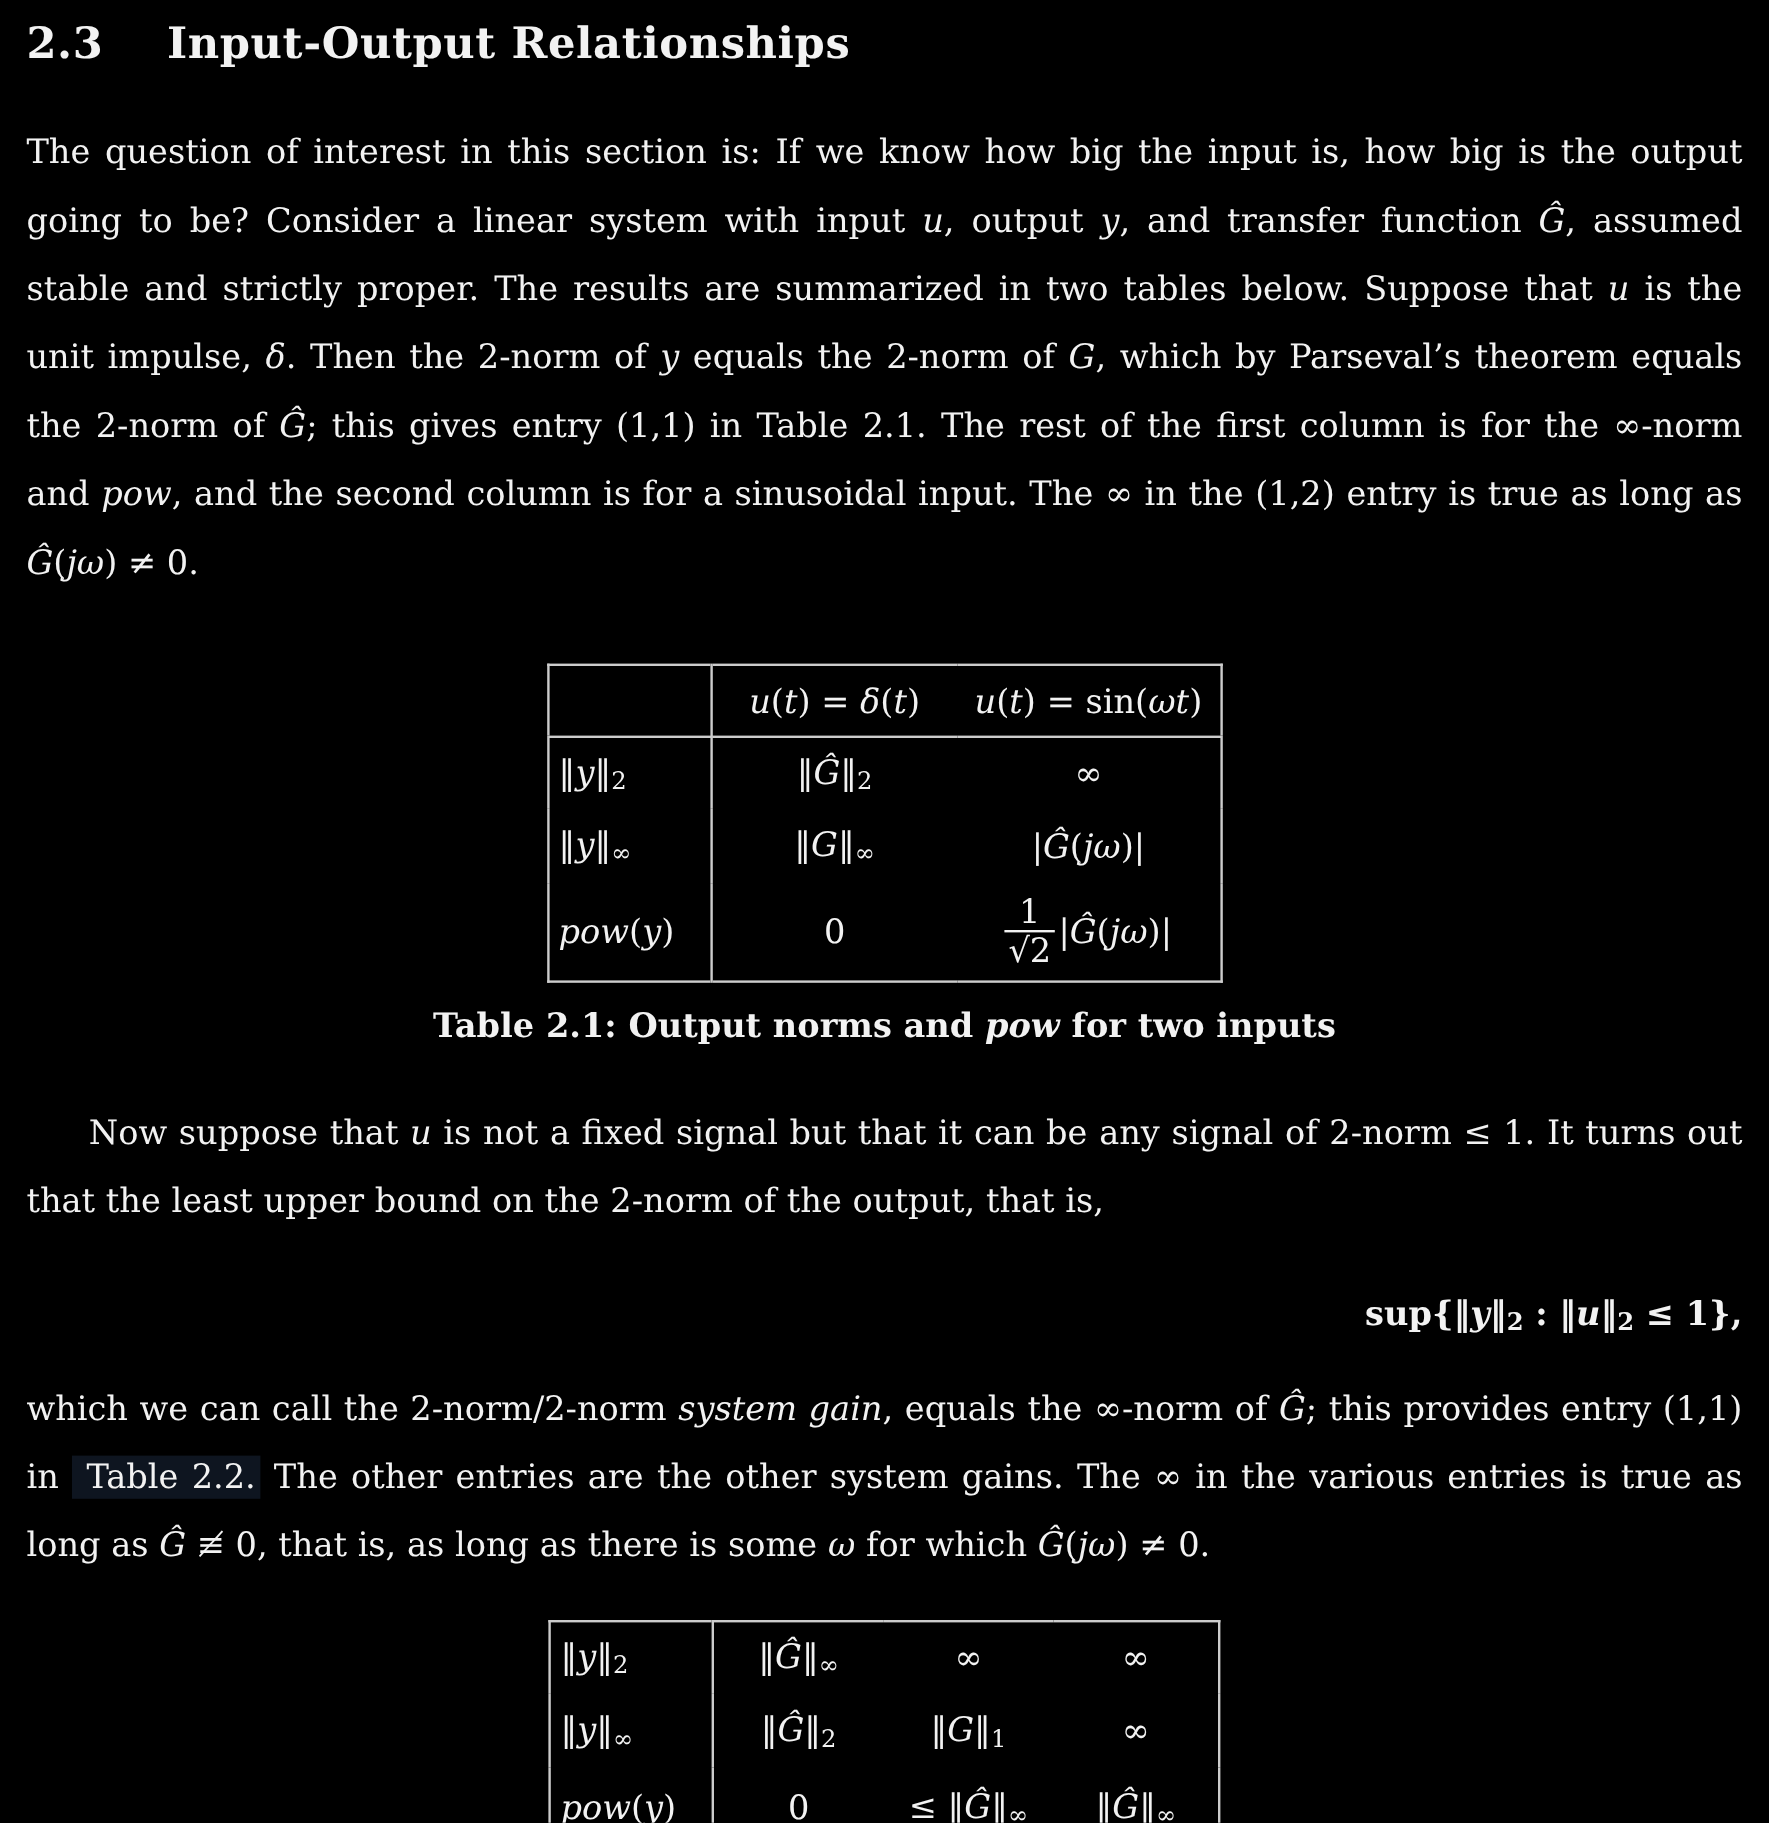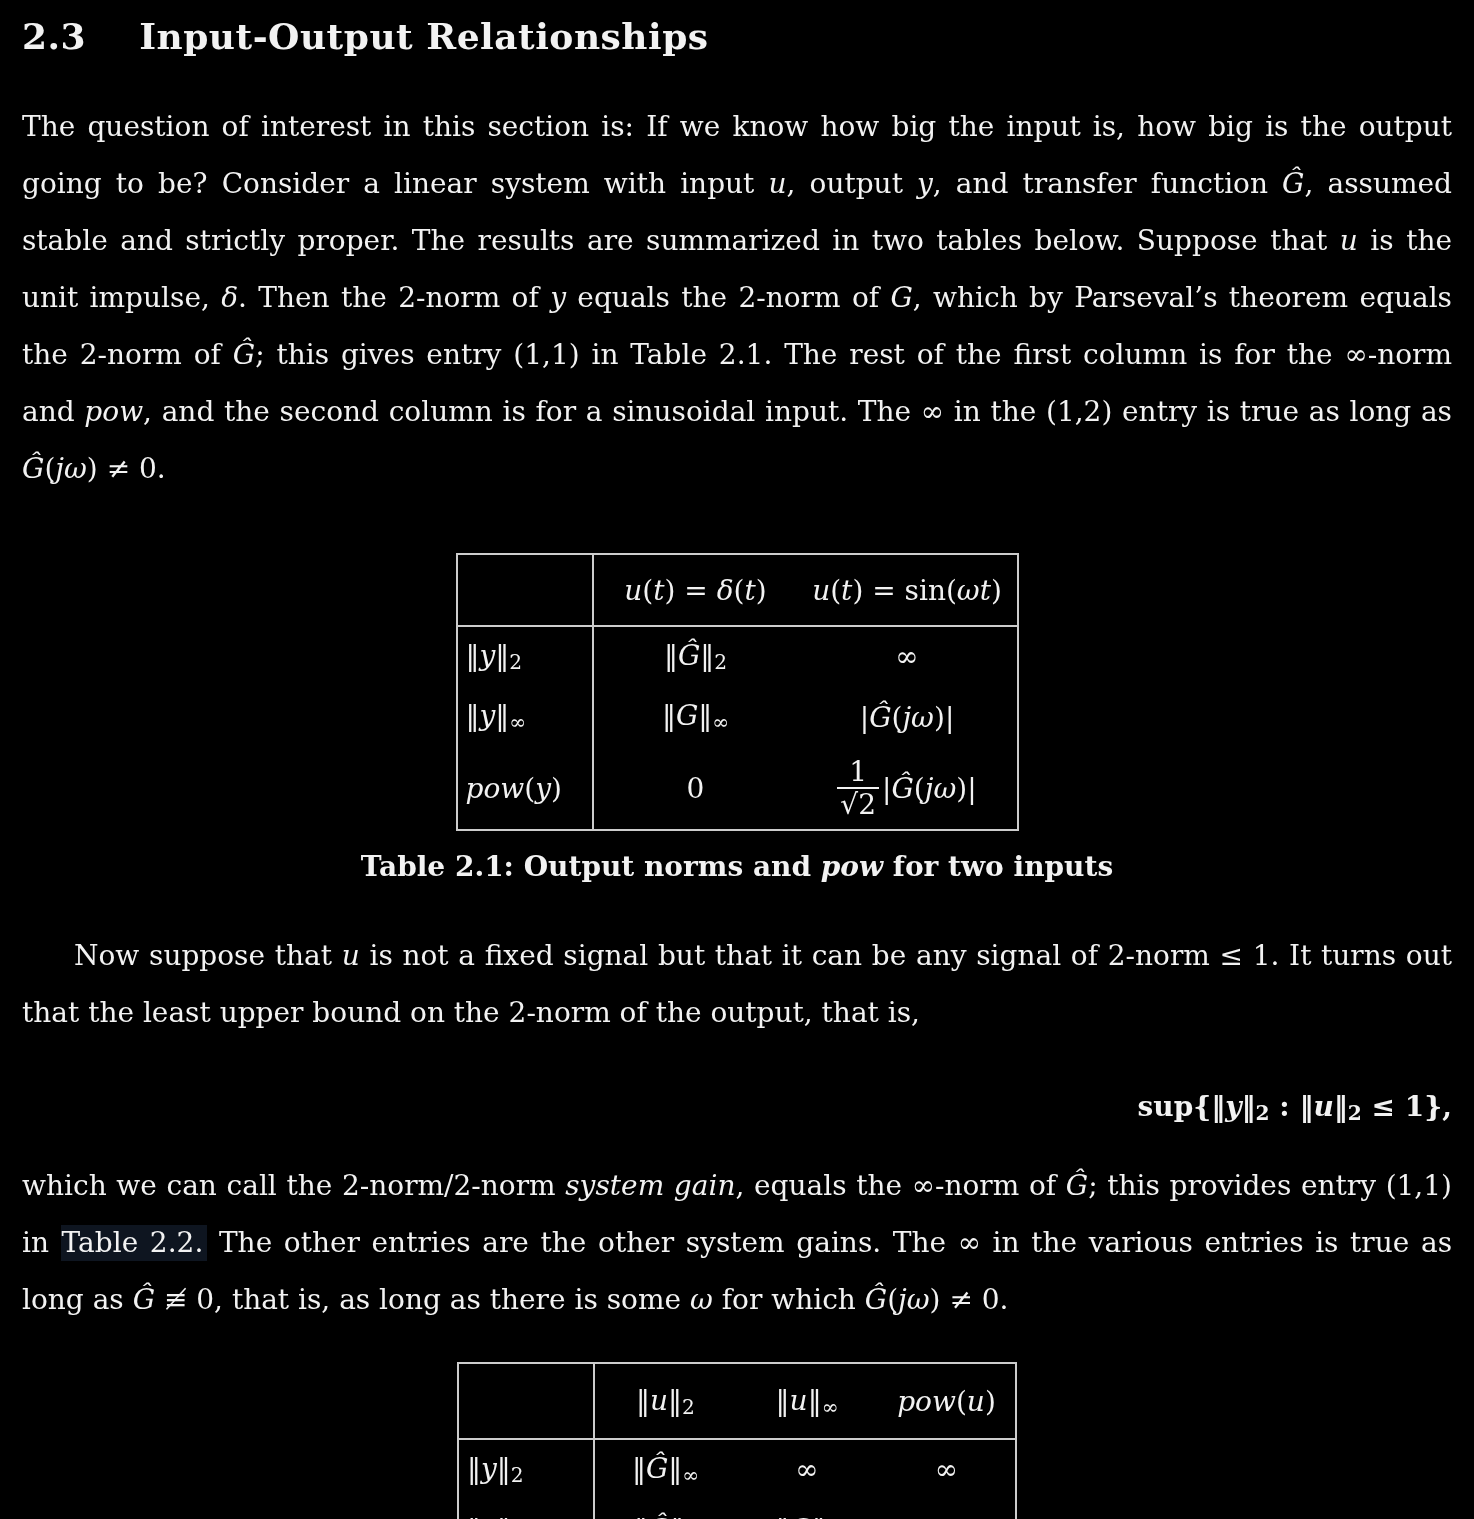--- a/index.html
+++ b/index.html
@@ -39,21 +39,21 @@
     font-weight:bold;
   }
   .it{font-style:italic;}
   .msub{
     font-size:0.72em;
     vertical-align:-0.22em;
     font-style:normal;
   }
   .hl{
     background:var(--linkbg);
-    padding:1px 4px 2px 1px;
+    padding:1px 4px 2px 12px;
   }
   table.mtable{
     border-collapse:collapse;
     border:2px solid var(--tborder);
     margin:0 auto;
   }
   table.t1{margin-top:56px;}
   table.t2{margin-top:34px;}
   .mtable td{
     border:0;
@@ -61,21 +61,21 @@
     text-align:center;
     line-height:1.25;
     padding:0 10px;
   }
   .mtable td.lbl{
     border-right:2px solid var(--tborder);
     text-align:left;
     padding-left:8px;
   }
   .mtable tr.hdr td{border-bottom:2px solid var(--tborder);}
-  table.t1 tr.hdr{height:72px;}
+  table.t1 tr.hdr{height:60px;}
   table.t1 tr.r1{height:60px;}
   table.t1 tr.r2{height:62px;}
   table.t1 tr.r3{height:82px;}
   table.t2 tr.hdr{height:76px;}
   table.t2 tr.r1{height:60px;}
   table.t2 tr.r2{height:62px;}
   table.t2 tr.r3{height:68px;}
   .caption{
     text-align:center;
     line-height:40px;
@@ -152,26 +152,20 @@
   <p class="body-par par3"><span>which we can call the 2-norm/2-norm </span><span class="it">system gain</span><span>, equals the ∞-norm of </span><span class="it">Ĝ</span><span>; this provides entry (1,1) in </span><span class="hl">Table 2.2.</span><span> The other entries are the other system gains. The ∞ in the various entries is true as long as </span><span class="it">Ĝ</span><span> ≢ 0, that is, as long as there is some </span><span class="it">ω</span><span> for which </span><span class="it">Ĝ</span><span>(</span><span class="it">jω</span><span>) ≠ 0.</span></p>
 
   <table class="mtable t2">
     <colgroup>
       <col style="width:136px">
         <col style="width:142px">
         <col style="width:142px">
         <col style="width:138px">
     </colgroup>
     <tbody>
-        <tr class="hdr">
-      <td class="lbl"></td>
-      <td><span>‖</span><span class="it">u</span><span>‖</span><span class="msub">2</span></td>
-      <td><span>‖</span><span class="it">u</span><span>‖</span><span class="msub">∞</span></td>
-      <td><span class="it">pow</span><span>(</span><span class="it">u</span><span>)</span></td>
-    </tr>
     <tr class="r1">
       <td class="lbl"><span>‖</span><span class="it">y</span><span>‖</span><span class="msub">2</span></td>
       <td><span>‖</span><span class="it">Ĝ</span><span>‖</span><span class="msub">∞</span></td>
       <td><span>∞</span></td>
       <td><span>∞</span></td>
     </tr>
     <tr class="r2">
       <td class="lbl"><span>‖</span><span class="it">y</span><span>‖</span><span class="msub">∞</span></td>
       <td><span>‖</span><span class="it">Ĝ</span><span>‖</span><span class="msub">2</span></td>
       <td><span>‖</span><span class="it">G</span><span>‖</span><span class="msub">1</span></td>

